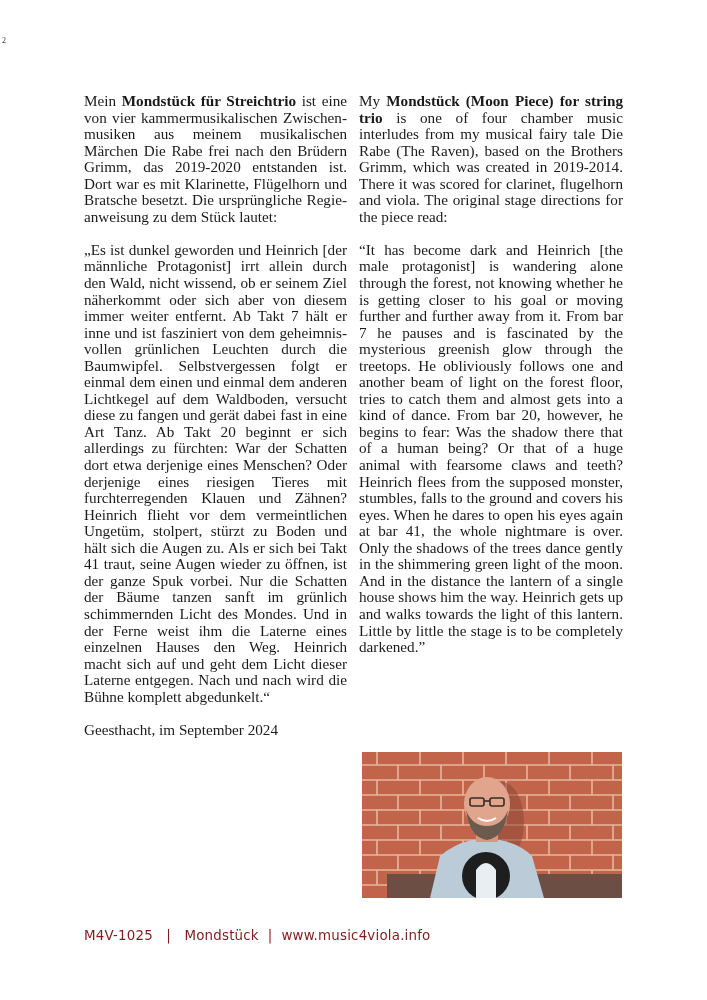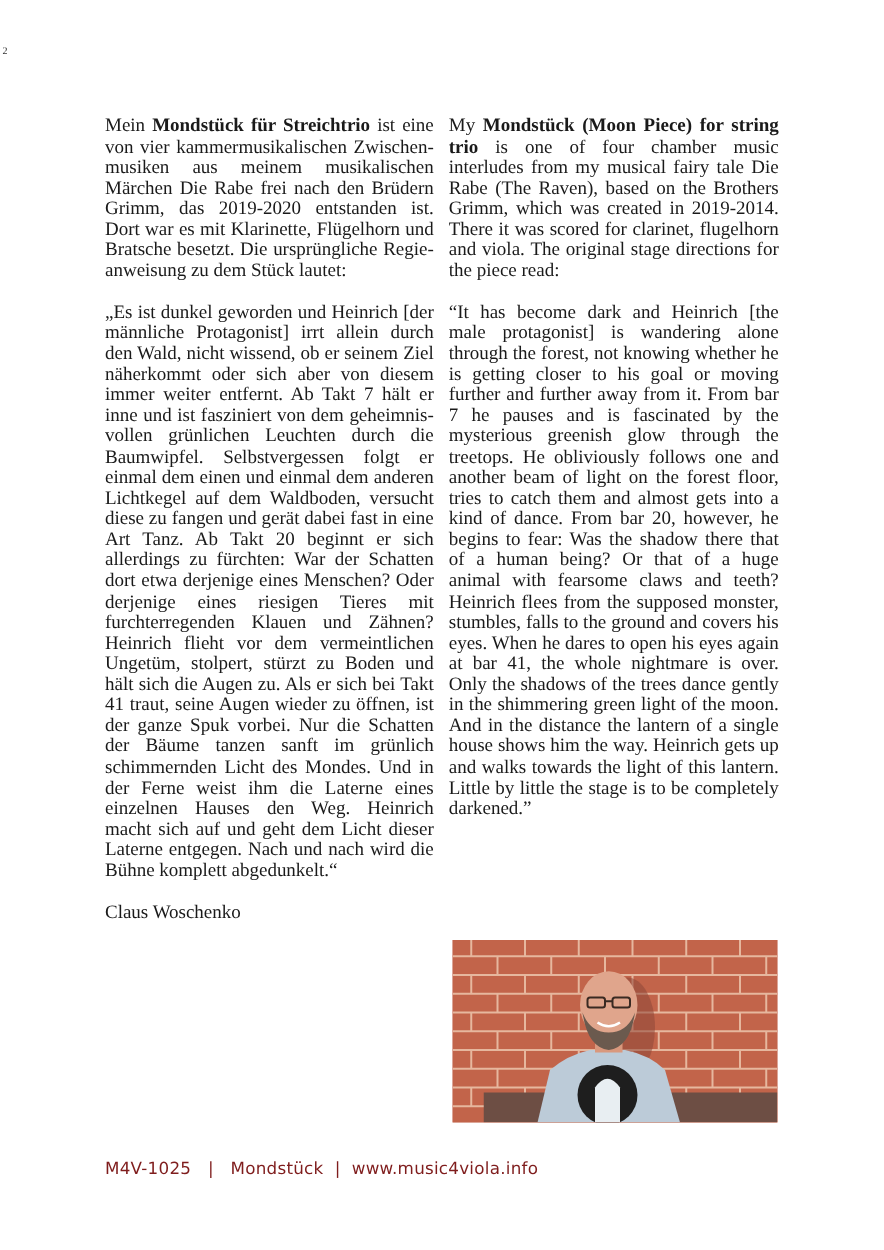--- a/index.html
+++ b/index.html
@@ -33,21 +33,21 @@
   }
 </style>
 </head>
 <body>
 
 <div class="page-number">2</div>
 
 <div class="col col-left">
   <p><span>Mein </span><b>Mondstück für Streichtrio</b><span> ist eine von vier kammermusikalischen Zwischen­musiken aus meinem musikalischen Märchen Die Rabe frei nach den Brüdern Grimm, das 2019-2020 entstanden ist. Dort war es mit Klarinette, Flügelhorn und Bratsche besetzt. Die ursprüngliche Regie­anweisung zu dem Stück lautet:</span></p>
   <p>„Es ist dunkel geworden und Heinrich [der männliche Protagonist] irrt allein durch den Wald, nicht wissend, ob er seinem Ziel näherkommt oder sich aber von diesem immer weiter entfernt. Ab Takt 7 hält er inne und ist fasziniert von dem geheimnis­vollen grünlichen Leuchten durch die Baumwipfel. Selbstvergessen folgt er einmal dem einen und einmal dem anderen Lichtkegel auf dem Waldboden, versucht diese zu fangen und gerät dabei fast in eine Art Tanz. Ab Takt 20 beginnt er sich allerdings zu fürchten: War der Schatten dort etwa derjenige eines Menschen? Oder derjenige eines riesigen Tieres mit furchterregenden Klauen und Zähnen? Heinrich flieht vor dem vermeintlichen Ungetüm, stolpert, stürzt zu Boden und hält sich die Augen zu. Als er sich bei Takt 41 traut, seine Augen wieder zu öffnen, ist der ganze Spuk vorbei. Nur die Schatten der Bäume tanzen sanft im grünlich schimmernden Licht des Mondes. Und in der Ferne weist ihm die Laterne eines einzelnen Hauses den Weg. Heinrich macht sich auf und geht dem Licht dieser Laterne entgegen. Nach und nach wird die Bühne komplett abgedunkelt.“</p>
-  <p class="tight nojust">Claus Woschenko</p>
+  <p class="tight nojust">Geesthacht, im September 2024</p>
 </div>
 
 <div class="col col-right">
   <p><span>My </span><b>Mondstück (Moon Piece) for string trio</b><span> is one of four chamber music interludes from my musical fairy tale Die Rabe (The Raven), based on the Brothers Grimm, which was created in 2019-2014. There it was scored for clarinet, flugelhorn and viola. The original stage directions for the piece read:</span></p>
   <p>“It has become dark and Heinrich [the male protagonist] is wandering alone through the forest, not knowing whether he is getting closer to his goal or moving further and further away from it. From bar 7 he pauses and is fascinated by the mysterious greenish glow through the treetops. He obliviously follows one and another beam of light on the forest floor, tries to catch them and almost gets into a kind of dance. From bar 20, however, he begins to fear: Was the shadow there that of a human being? Or that of a huge animal with fearsome claws and teeth? Heinrich flees from the supposed monster, stumbles, falls to the ground and covers his eyes. When he dares to open his eyes again at bar 41, the whole nightmare is over. Only the shadows of the trees dance gently in the shimmering green light of the moon. And in the distance the lantern of a single house shows him the way. Heinrich gets up and walks towards the light of this lantern. Little by little the stage is to be completely darkened.”</p>
 </div>
 
 <div class="photo" title="Portrait of the composer in front of a brick wall">
   <svg width="260" height="146" viewBox="0 0 260 146" xmlns="http://www.w3.org/2000/svg">
     <rect width="260" height="146" fill="#c2644a"></rect>

